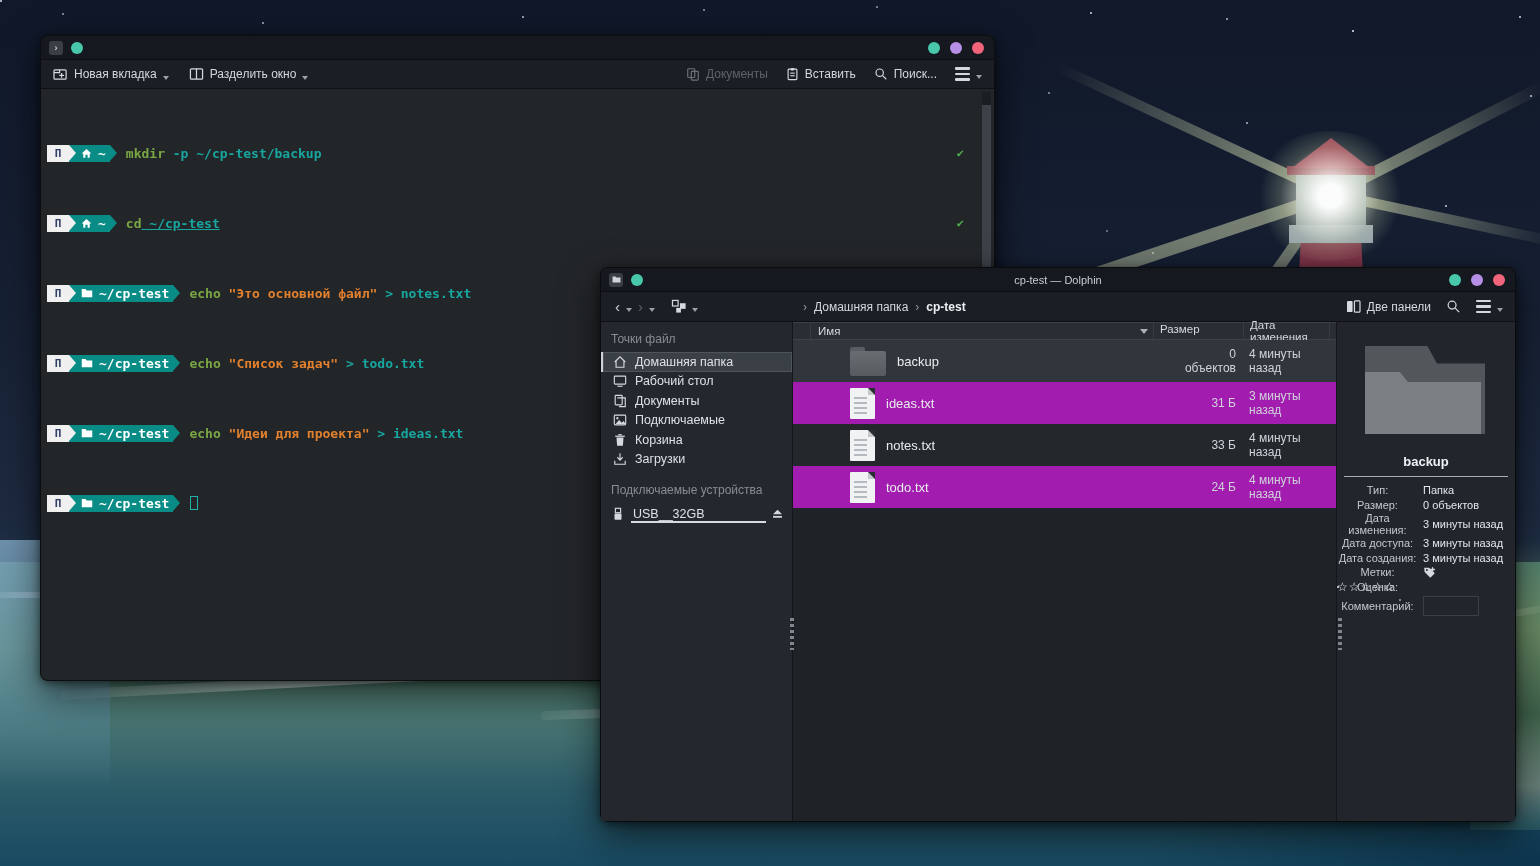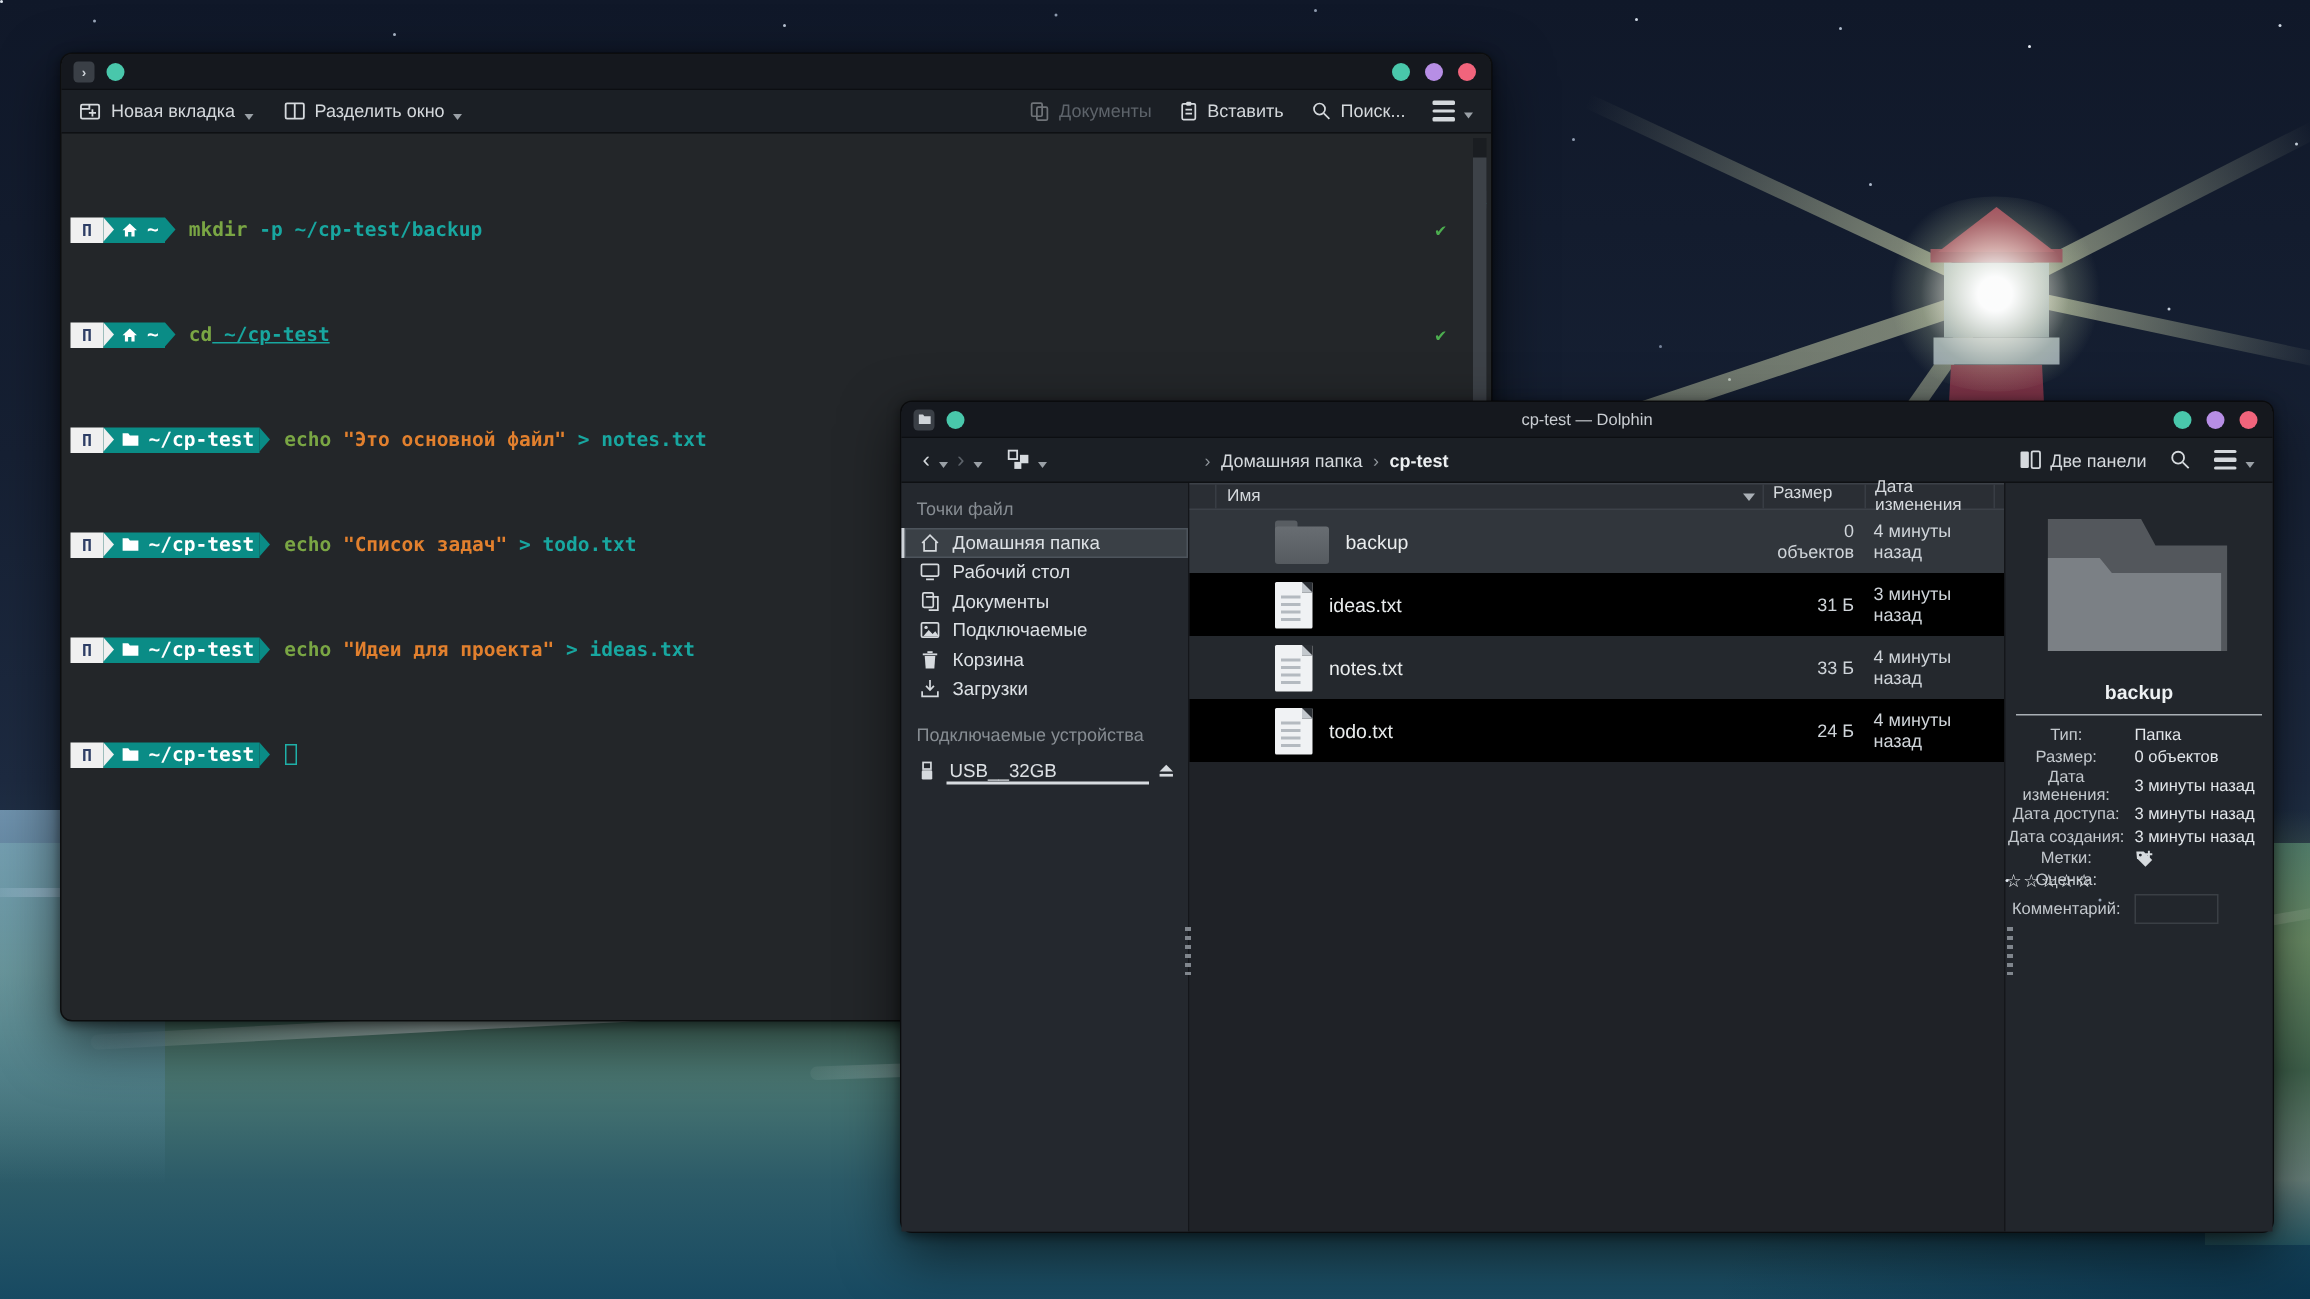--- a/index.html
+++ b/index.html
@@ -108,25 +108,25 @@
   .p-bar { position:absolute; left:30px; right:26px; bottom:2px; height:2px; background:#d7dbe0; }
   .eject { position:absolute; right:8px; top:4px; }
 
   .fileview { flex:1; display:flex; flex-direction:column; background:#1f2227; min-width:0; }
   .fv-header { height:18px; background:#2a2e34; border-top:1px solid #3c4148; border-bottom:1px solid #3c4148;
     display:flex; align-items:center; font-size:11.5px; color:#d5d9dd; }
   .h-tree { width:18px; height:100%; border-right:1px solid #383d44; }
   .h-name { flex:1; padding-left:7px; display:flex; align-items:center; }
   .sortarrow { margin-left:auto; margin-right:5px; width:0; height:0; border-left:4px solid transparent; border-right:4px solid transparent; border-top:5px solid #aab0b6; }
   .h-size { width:68px; border-left:1px solid #383d44; height:100%; display:flex; align-items:flex-start; padding-left:6px; }
-  .h-date { width:86px; border-left:1px solid #383d44; height:100%; display:flex; align-items:center; padding-left:6px; }
+  .h-date { width:86px; border-left:1px solid #383d44; height:100%; display:flex; align-items:center; padding-left:6px;margin-left:22px; }
   .h-stub { width:7px; border-left:1px solid #383d44; height:100%; }
   .frow { height:42px; display:flex; align-items:center; font-size:13px; color:#e9eced; }
   .frow.hov { background:#31363c; }
-  .frow.alt { background:#000000; }
+  .frow.alt { background:#a21caf; }
   .frow.mid { background:#24282d; }
   .f-name { flex:1; display:flex; align-items:center; gap:11px; padding-left:57px; min-width:0; }
   .f-size { width:68px; text-align:right; padding-right:7px; color:#cfd4d9; font-size:12px; }
   .f-date { width:93px; padding-left:6px; color:#cfd4d9; font-size:12px; }
   .foldericon { width:36px; height:29px; position:relative; }
   .foldericon:before { content:""; position:absolute; left:0; top:0; width:15px; height:7px; background:#585d62; border-radius:2px 2px 0 0; }
   .foldericon:after { content:""; position:absolute; left:0; top:4px; right:0; bottom:0; background:linear-gradient(180deg,#686d72,#565b60); border-radius:2px; }
   .fileicon { width:25px; height:31px; background:#f0f2f4; border-radius:1px; position:relative; }
   .fileicon:before { content:""; position:absolute; right:0; top:0; border-left:7px solid #c3c8cd; border-top:7px solid #2a2e33; }
   .fileicon:after { content:""; position:absolute; left:4px; top:9px; width:13px; height:2px; background:#b4bac0;

